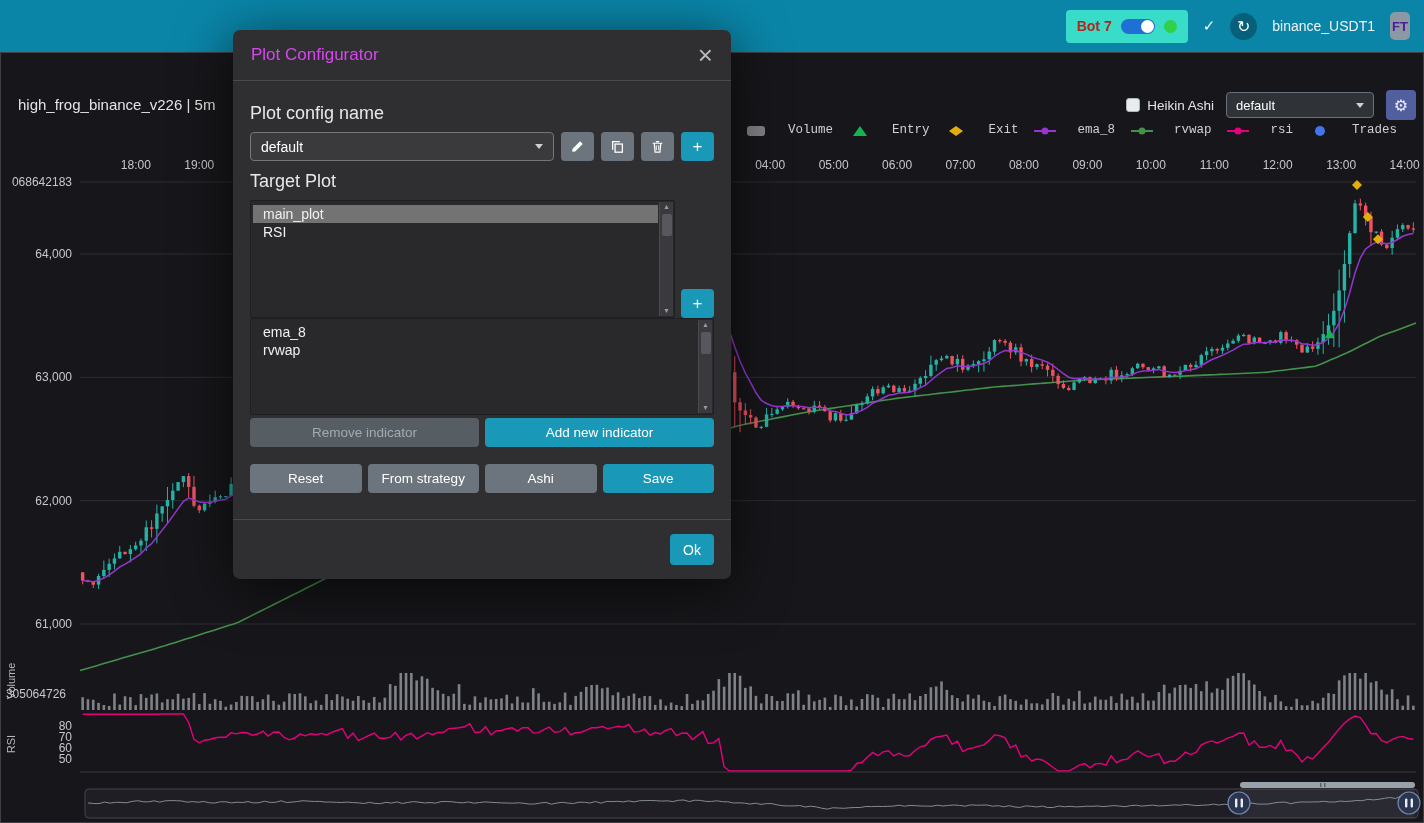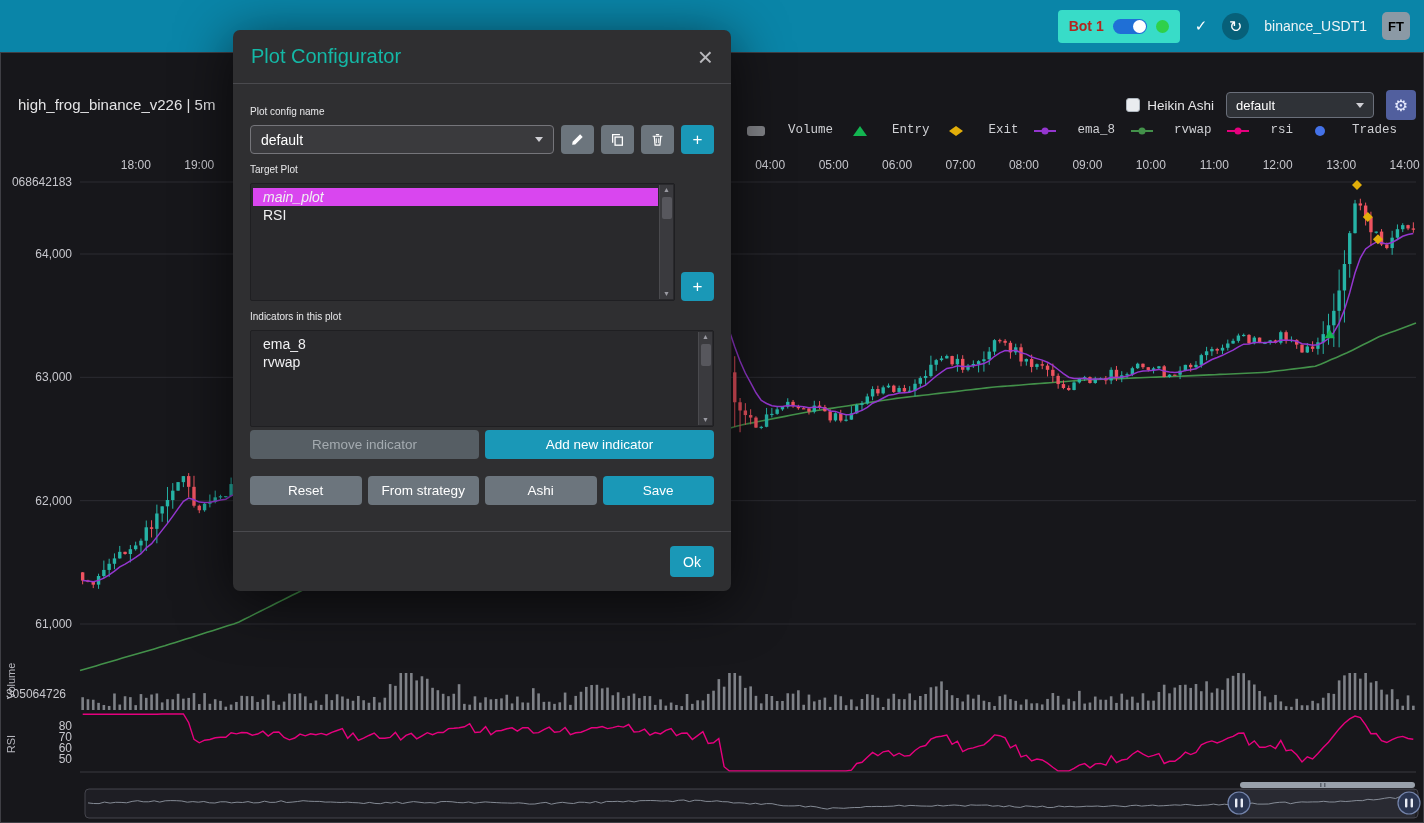--- a/index.html
+++ b/index.html
@@ -21,21 +21,21 @@
     display:flex; align-items:center; gap:9px; padding:0 11px; }
   .bot-pill .bot-label{ color:#b3261e; font-size:14px; font-weight:bold; }
   .toggle{ width:34px; height:15px; background:#1f6fd6; border-radius:8px; position:relative; }
   .toggle .knob{ position:absolute; right:1px; top:1px; width:13px; height:13px;
     border-radius:50%; background:#fff; }
   .online-dot{ width:13px; height:13px; border-radius:50%; background:#2fd04a; }
   .check{ color:#fff; font-size:15px; }
   .refresh-btn{ width:27px; height:27px; border-radius:50%; background:rgba(0,0,0,0.28);
     color:#fff; display:flex; align-items:center; justify-content:center; font-size:16px; }
   .account{ color:#eef4f6; font-size:14px; }
-  .ft-badge{ width:28px; height:28px; border-radius:5px; background:#8b99a5; color:#000000;
+  .ft-badge{ width:20px; height:28px; border-radius:5px; background:#8b99a5; color:#4c1d95;
     font-weight:bold; font-size:13px; display:flex; align-items:center; justify-content:center; }
   
   #chart-svg{ position:absolute; inset:0; z-index:1; }
   .chart-title{ position:absolute; left:18px; top:96px; font-size:15px; color:#e4e4e6; z-index:2;text-align:center; }
   .header-controls{ position:absolute; top:90px; right:8px; z-index:2;
     display:flex; align-items:center; gap:12px; }
   .cb{ width:14px; height:14px; background:#e9ecef; border:1px solid #adb5bd; border-radius:3px; }
   .heikin-wrap{ display:flex; align-items:center; gap:7px; }
   .heikin-label{ font-size:13.5px; color:#e4e4e6; }
   .hdr-select{ width:148px; height:26px; background:#2f3237; border:1px solid #6a6f7a;
@@ -47,38 +47,38 @@
     display:flex; align-items:center; justify-content:center; font-size:16px; }
   #legend{ position:absolute; top:123px; right:27px; z-index:2;
     display:flex; align-items:center; gap:16px; }
   .legend-item{ display:flex; align-items:flex-end; gap:21px; cursor:default;font-family:Liberation Mono, monospace; }
   .legend-label{ font-size:12.5px; color:#cfd0d4; }
   
   .modal{ position:absolute; left:233px; top:30px; width:498px; z-index:10;
     background:#2f2f31; border-radius:7px; box-shadow:0 10px 55px rgba(0,0,0,0.65); }
   .modal-header{ display:flex; justify-content:space-between; align-items:center;
     padding:15px 18px; border-bottom:1px solid #4a4a4e; }
-  .modal-title{ font-size:20px; color:#14b8a6; }
+  .modal-title{ font-size:17px; color:#d946ef; }
   .modal-close{ font-size:26px; line-height:20px; color:#b9b9bd; cursor:pointer; }
   .modal-body{ padding:12px 17px 6px 17px; }
-  .fld-label{ display:block; font-size:10px; color:#e8e8ea; margin:10px 0 8px; }
+  .fld-label{ display:block; font-size:18px; color:#e8e8ea; margin:10px 0 8px; }
   .cfg-row{ display:flex; gap:7px; }
   .dd{ flex:1; height:29px; background:#3a3a3d; border:1px solid #75757a; border-radius:4px;
     display:flex; align-items:center; justify-content:space-between; padding:0 10px;
     font-size:14px; color:#fff; }
   .ibtn{ width:33px; height:29px; border-radius:4px; display:flex; align-items:center;
     justify-content:center; background:#6c757d; color:#fff; flex:none; }
   .ibtn.teal{ background:#1a98b7; font-size:17px; }
   .tp-row{ display:flex; gap:6px; align-items:flex-end; }
   .listbox{ position:relative; background:#29292c; border:1px solid #1f1f22; border-radius:2px;
     overflow:hidden; padding:4px 16px 4px 2px; }
   .listbox.h1{ height:118px; flex:1; }
   .listbox.h2{ height:97px; }
   .lb-item{ font-size:14px; color:#f0f0f2; padding:1px 10px; white-space:nowrap; }
-  .lb-item.selected{ background:#d946ef;font-style:italic; }
+  .lb-item.selected{ background:#737373; }
   .sb{ position:absolute; top:1px; right:1px; bottom:1px; width:14px; background:#3a3a3e;
     border-left:1px solid #4a4a4e; display:flex; flex-direction:column; align-items:center; }
   .sb .ar{ font-size:7px; color:#9a9aa2; line-height:10px; }
   .sb .thumb{ width:10px; height:22px; background:#57575d; border-radius:2px; margin:2px 0; }
   .sb .spacer{ flex:1; }
   .btn{ height:29px; border-radius:4px; font-size:13.5px; color:#fff; border:none;
     display:flex; align-items:center; justify-content:center; font-family:inherit; cursor:pointer;text-align:center; }
   .btn-gray{ background:#6c757d; }
   .btn-teal{ background:#1a98b7; }
   .btn-disabled{ background:#565e64; color:#a4abb0; }
@@ -979,21 +979,21 @@
     <span class="legend-item">
       <svg width="22" height="12">
         <circle cx="11" cy="6" r="5" fill="#4472e8"></circle>
       </svg>
       <span class="legend-label">Trades</span>
     </span>
   </div>
 
 <div class="topbar">
   <div class="bot-pill">
-    <span class="bot-label">Bot 1</span>
+    <span class="bot-label">Bot 7</span>
     <span class="toggle">
         <span class="knob"></span>
       </span>
     <span class="online-dot"></span>
   </div>
   <span class="check">✓</span>
   <div class="refresh-btn">
     <span>↻</span>
   </div>
   <span class="account">binance_USDT1</span>
@@ -1045,21 +1045,20 @@
           <span class="thumb"></span>
           <span class="spacer"></span>
           <span class="ar">▼</span>
         </div>
       </div>
       <div class="ibtn teal">
         <span>+</span>
       </div>
     </div>
 
-    <label class="fld-label">Indicators in this plot</label>
     <div class="listbox h2">
       <div class="lb-item">ema_8</div>
       <div class="lb-item">rvwap</div>
       <div class="sb">
         <span class="ar">▲</span>
         <span class="thumb"></span>
         <span class="spacer"></span>
         <span class="ar">▼</span>
       </div>
     </div>

